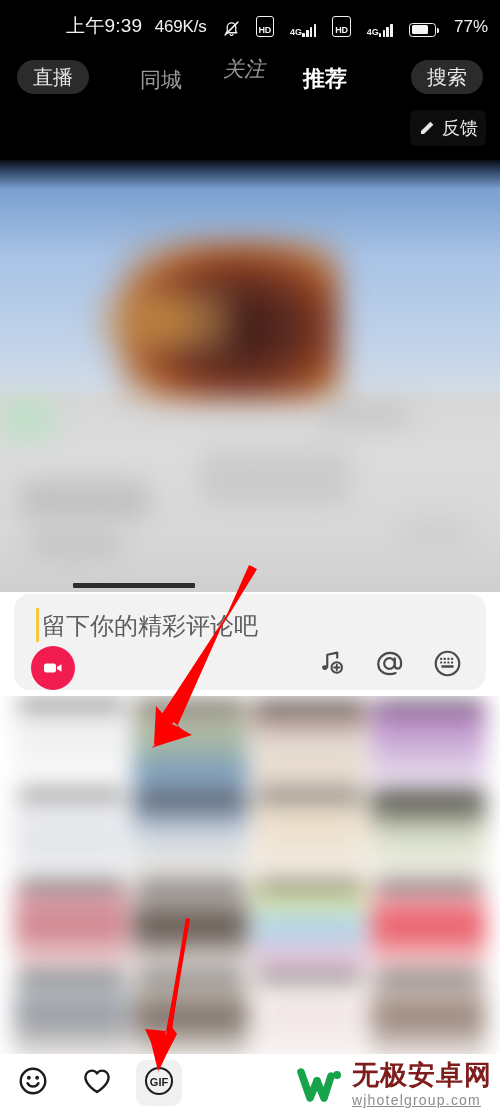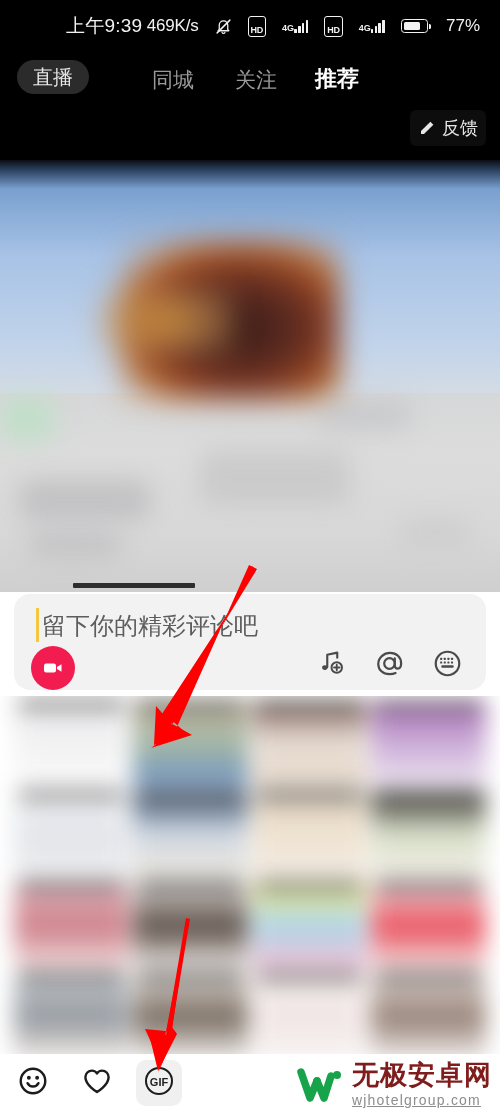--- a/index.html
+++ b/index.html
@@ -34,23 +34,23 @@
   .status-time {
     position: absolute;
     left: 66px;
     font-size: 19px;
     letter-spacing: 0.2px;
     color: #f2f2f2;
     white-space: nowrap;
   }
   .status-right {
     position: absolute;
-    right: 20px;
+    right: 12px;
     display: flex;
-    align-items: center;
+    align-items: flex-end;
     gap: 16px;
     color: #f2f2f2;
   }
   .net-speed { font-size: 17px; white-space: nowrap; letter-spacing: -0.2px;}
   .si { display: inline-flex; align-items: center; }
 
   .mute-icon { position: relative; width: 17px; height: 17px; }
   .mute-icon svg { display:block; }
 
   .hd-box {
@@ -109,26 +109,25 @@
   .nav-pill.search { right: 17px; }
 
   .nav-tab {
     position: absolute;
     display: flex;
     flex-direction: column;
     align-items: center;
     color: #9a9a9a;
     font-size: 21px;
     white-space: nowrap;
-    margin-left: 12px;
   }
   .nav-tab .lbl { position: relative; display:inline-block; }
   .nav-tab.active { color: #ffffff; font-weight: bold; font-size: 22px; }
   .nav-tab.t-tongcheng { left: 140px; top: 14px; }
-  .nav-tab.t-guanzhu  { left: 223px; top: 14px; }
+  .nav-tab.t-guanzhu  { left: 223px; top: 3px; font-style: italic; }
   .nav-tab.t-tuijian  { left: 303px; top: 12px; }
 
   
   .feedback-row {
     position: absolute;
     top: 110px; right: 14px;
     height: 36px;
     display: flex; align-items: center; gap: 6px;
     background: #0d0d0d;
     border-radius: 6px;
@@ -358,20 +357,21 @@
     </div>
 
     <div class="nav-tab t-guanzhu">
       <span class="lbl">关注</span>
     </div>
 
     <div class="nav-tab t-tuijian active">
       <span class="lbl">推荐</span>
     </div>
 
+    <div class="nav-pill search">搜索</div>
   </div>
 
   <div class="feedback-row">
     <span class="pencil-icon">
       <svg width="18" height="18" viewBox="0 0 24 24" fill="none">
         <path d="M16.5 3.5l4 4L8 20H4v-4L16.5 3.5z" fill="#e6e6e6"></path>
       </svg>
     </span>
     <span class="label">反馈</span>
   </div>

